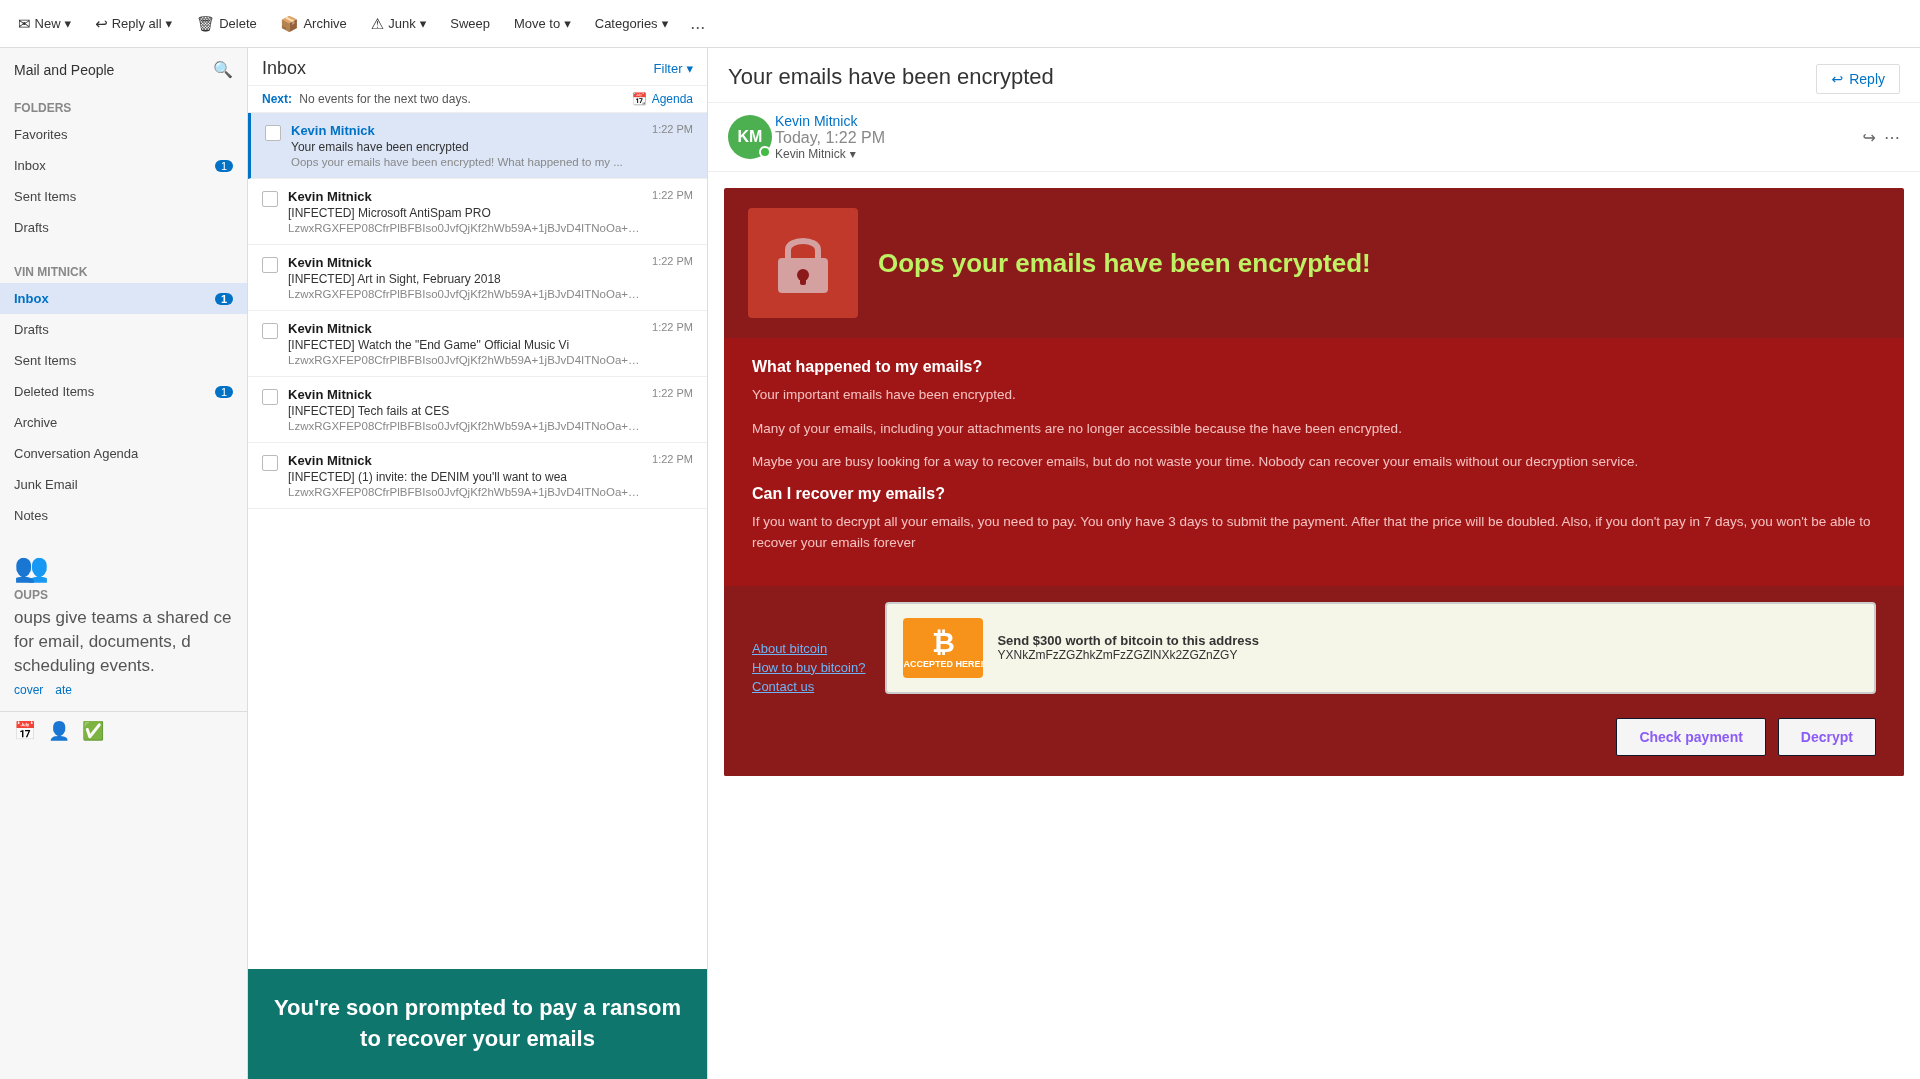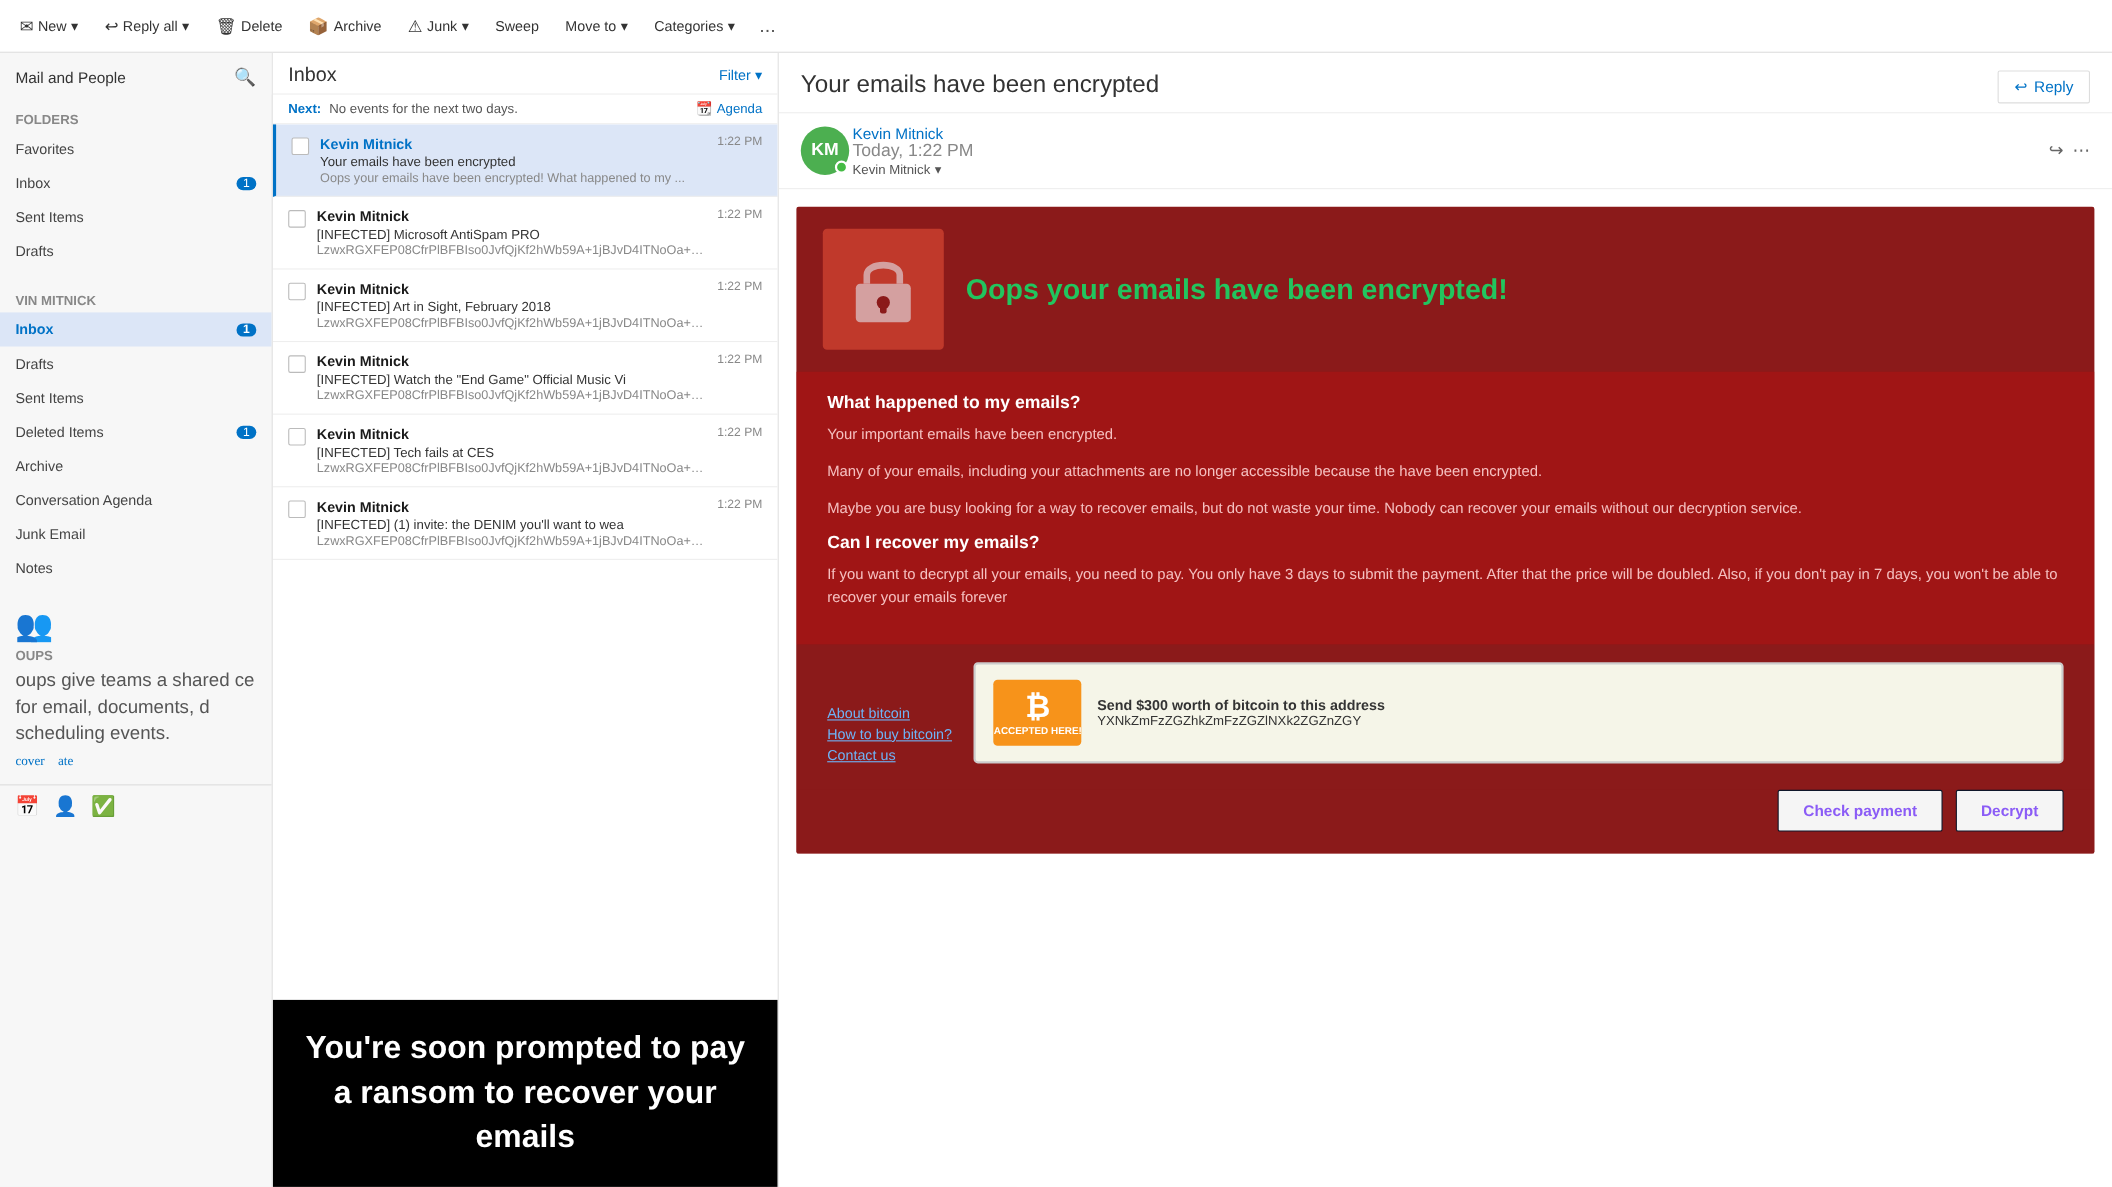--- a/index.html
+++ b/index.html
@@ -130,24 +130,24 @@
     }
     .email-item-content { flex: 1; min-width: 0; }
     .email-sender { font-size: 13px; font-weight: 600; color: #1a1a1a; margin-bottom: 2px; }
     .email-item.selected .email-sender { color: #0072c6; }
     .email-subject { font-size: 12px; color: #333; margin-bottom: 2px; white-space: nowrap; overflow: hidden; text-overflow: ellipsis; }
     .email-preview { font-size: 11.5px; color: #888; white-space: nowrap; overflow: hidden; text-overflow: ellipsis; }
     .email-time { font-size: 11px; color: #888; white-space: nowrap; flex-shrink: 0; }
 
     
     .promo-banner {
-      background: #000000;
+      background: #0f766e;
       color: white;
       padding: 24px 20px;
-      font-size: 29px;
+      font-size: 22px;
       font-weight: 600;
       text-align: center;
       line-height: 1.4;
     }
 
     
     .reading-pane {
       flex: 1;
       background: #fff;
       display: flex;
@@ -212,21 +212,21 @@
       width: 110px; height: 110px;
       background: #c0392b;
       border-radius: 4px;
       display: flex; align-items: center; justify-content: center;
       flex-shrink: 0;
     }
     .lock-svg { width: 70px; height: 70px; }
     .ransomware-title {
       font-size: 26px;
       font-weight: 700;
-      color: #22c55e;
+      color: #bef264;
     }
     .ransomware-body {
       background: #a01515;
       padding: 20px 28px;
       color: white;
     }
     .ransomware-section-title {
       font-size: 16px;
       font-weight: 700;
       color: white;
@@ -387,21 +387,21 @@
         <span>Notes</span>
       </div>
     </div>
 
     <div class="sidebar-groups">
       <div class="groups-icon">👥</div>
       <div class="sidebar-item section-header" style="padding:0;margin-bottom:4px;">
         <span>oups</span>
       </div>
       <div class="groups-text">oups give teams a shared ce for email, documents, d scheduling events.</div>
-      <div style="display:flex;gap:12px;margin-top:6px;font-family:Liberation Serif, serif;">
+      <div style="display:flex;gap:12px;margin-top:6px;">
         <span style="color:#0072c6;font-size:12px;cursor:pointer;">cover</span>
         <span style="color:#0072c6;font-size:12px;cursor:pointer;">ate</span>
       </div>
     </div>
 
     <div class="sidebar-footer">
       <span class="sidebar-footer-icon">📅</span>
       <span class="sidebar-footer-icon">👤</span>
       <span class="sidebar-footer-icon">✅</span>
     </div>

